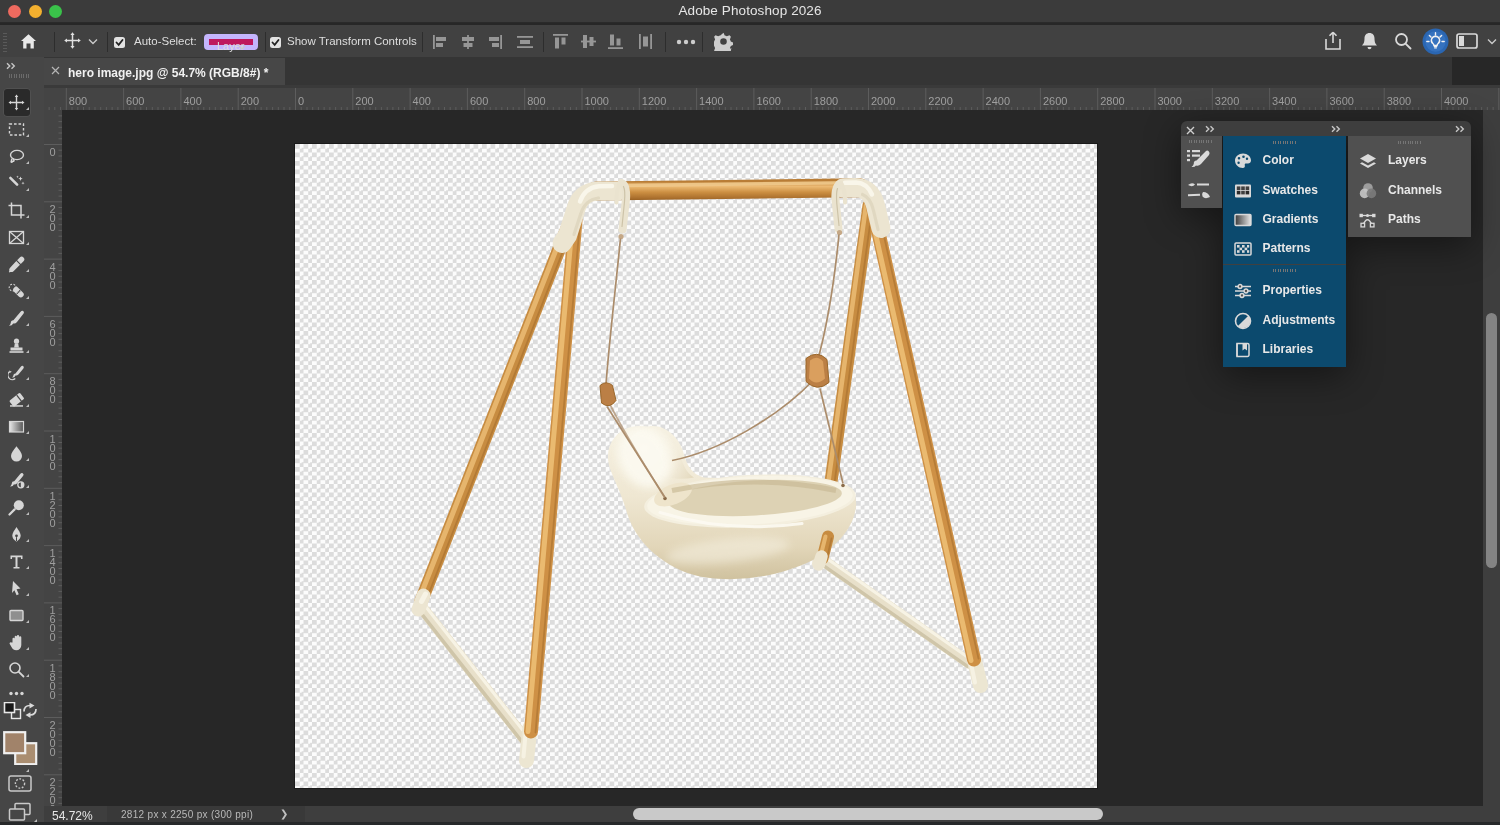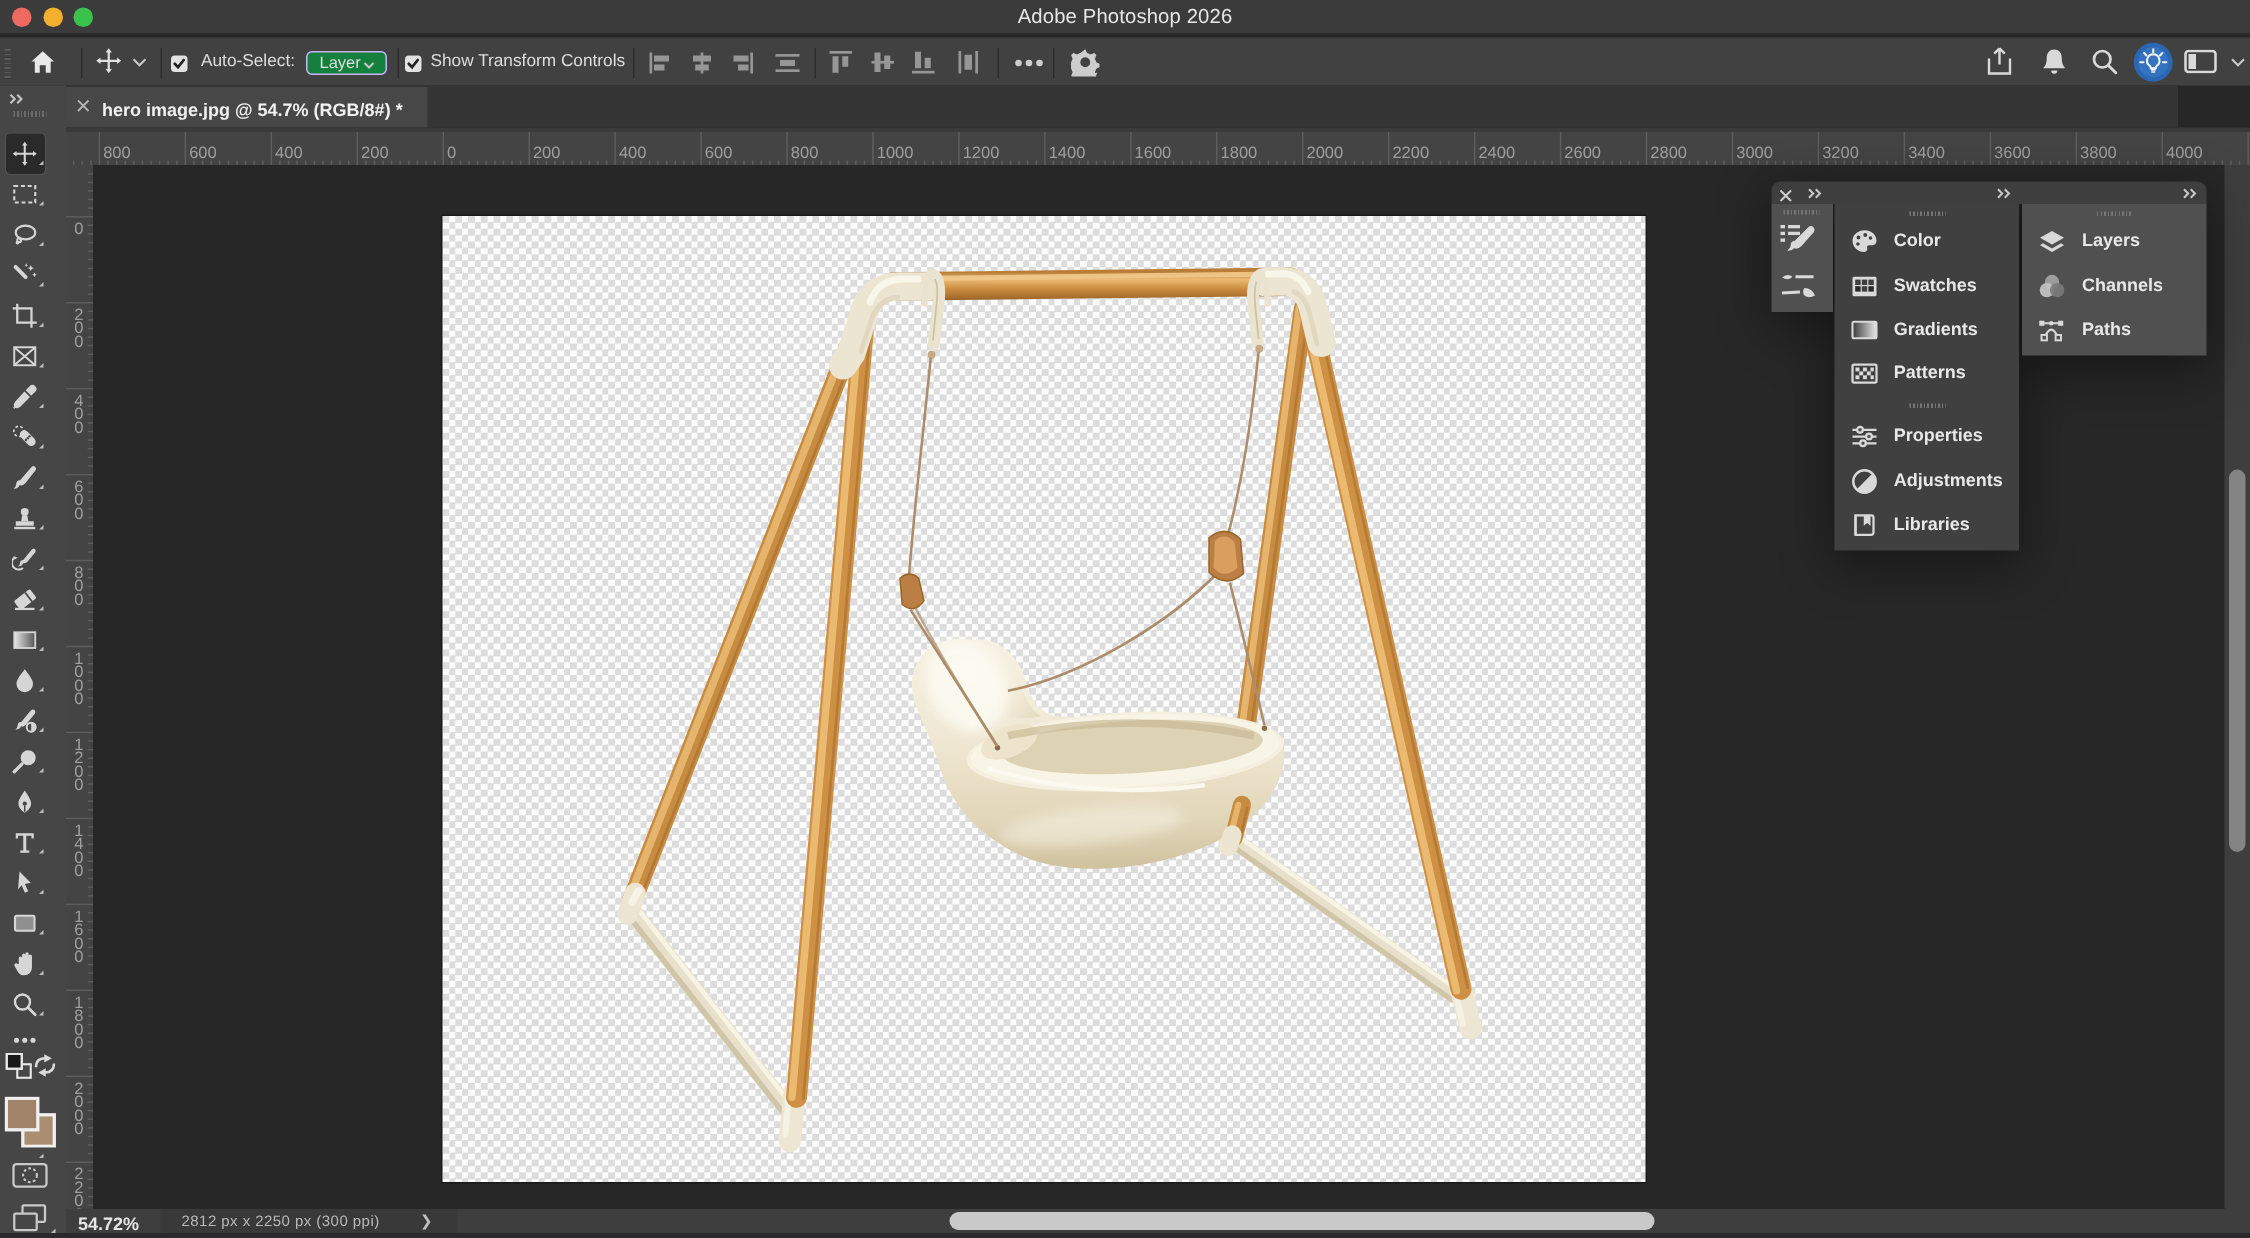--- a/index.html
+++ b/index.html
@@ -7,52 +7,52 @@
 #stage{position:relative;width:1500px;height:825px}
 
 #titlebar{left:0;top:0;width:1500px;height:23px;background:#3b3b3b;border-bottom:1.5px solid #2a2a2a}
 #title{width:100%;text-align:center;top:3px;font-size:13.5px;font-weight:normal;color:#e6e6e6;letter-spacing:.1px}
 .tl{top:4.5px;width:13px;height:13px;border-radius:50%}
 #optbar{left:0;top:24.5px;width:1500px;height:32px;background:#414141}
 .vsep{top:7.5px;width:1px;height:20px;background:#2d2d2d}
 .obtext{top:10.5px;font-size:11.5px;color:#dedede}
 .cb{top:12.5px;width:11px;height:11px;background:#e2e2e2;border-radius:2.5px}
 .cb svg{position:absolute;left:1px;top:1px}
-#layerdd{left:204px;top:9px;width:54px;height:16px;background:#15803d;border:1px solid #c4b5fd;border-radius:4px;color:#dedede;font-size:11px;line-height:15.5px;padding-left:8px}
+#layerdd{left:204px;top:9px;width:54px;height:16px;background:#be185d;border:5px solid #c4b5fd;border-radius:4px;color:#dedede;font-size:11px;line-height:15.5px;padding-left:8px}
 
 #tabbar{left:0;top:56.5px;width:1452px;height:28px;background:#353535}
 #tab{left:44px;top:1px;width:241px;height:27px;background:#474747;color:#f1f1f1;font-size:12px;font-weight:bold;line-height:30px;padding-left:24px}
 #tabx{left:51px;top:9.5px;width:9px;height:9px}
 
 #rulstrip{left:44px;top:84.5px;width:1456px;height:3.5px;background:#3a3a3a}
 #topruler{left:44px;top:88px;width:1456px;height:22px;background:#444444}
 #leftruler{left:44px;top:110px;width:18px;height:696px;background:#444444}
 
 #toolbar{left:0;top:56.5px;width:44px;height:768.5px;background:#464646}
 #seltool{left:4px;width:26px;height:27px;background:#2a2a2a;border-radius:3px;box-shadow:0 0 0 .5px #5a5a5a}
 
 #canvas{left:62px;top:110px;width:1438px;height:696px;background:#272727;overflow:hidden}
 #checker{left:233px;top:34px;width:802px;height:644px;background:
  conic-gradient(#fcfcfc 25%,#dcdcdc 0 50%,#fcfcfc 0 75%,#dcdcdc 0);
  background-size:8.5px 8.5px;box-shadow:0 0 0 1px #1a1a1a}
 
 #statusbar{left:44px;top:806px;width:1456px;height:19px;background:#3e3e3e}
 #botline{left:0;top:821.5px;width:1500px;height:3.5px;background:#27292a}
-#zoomtxt{left:8px;top:3px;font-size:12px;font-weight:bold;color:#e6e6e6}
+#zoomtxt{left:8px;top:3px;font-size:12px;font-weight:normal;color:#e6e6e6}
 #dimbox{left:63px;top:0;width:198px;height:16px;background:#393939;color:#b9b9b9;font-size:10px;padding:3px 0 17px 14px;letter-spacing:.3px}
 #dimchev{left:236px;top:2px;color:#c0c0c0;font-size:10px}
 #hthumb{left:589px;top:2px;width:470px;height:11.5px;background:#c9c9c9;border-radius:6px}
 
 #vstrip{left:1483px;top:110px;width:17px;height:696px;background:#3e3e3e}
 #vthumb{left:2.5px;top:203px;width:11px;height:255px;background:#848484;border-radius:6px}
 
 #pwin{left:1181px;top:121px;width:290px;height:246px;filter:drop-shadow(0 9px 18px rgba(0,0,0,.45))}
 #phead{left:0;top:0;width:290px;height:14.5px;background:#3e3e3e;border-radius:6px 6px 0 0}
 #pmini{left:0;top:14.5px;width:40.5px;height:72.5px;background:#505050}
-#pmid{left:41.5px;top:14.5px;width:123.5px;height:231.5px;background:#404040}
+#pmid{left:41.5px;top:14.5px;width:123.5px;height:231.5px;background:#0c4a6e}
 #pright{left:167px;top:14.5px;width:123px;height:101.5px;background:#505050}
 .prow{height:29.4px;position:relative}
 .prow .ptxt{position:absolute;left:40px;top:7px;font-size:12px;font-weight:bold;color:#e8e8e8}
 .prow svg{position:absolute;left:11px;top:6px}
 .grip{position:absolute;width:24px;height:3px;background-image:repeating-linear-gradient(90deg,#757575 0 1px,transparent 1px 2.4px)}
 .pdivider{position:absolute;left:0;width:123.5px;height:1px;background:#404040}
 .phx{position:absolute;color:#d5d5d5}
 </style></head>
 <body>
 <div id="stage">

